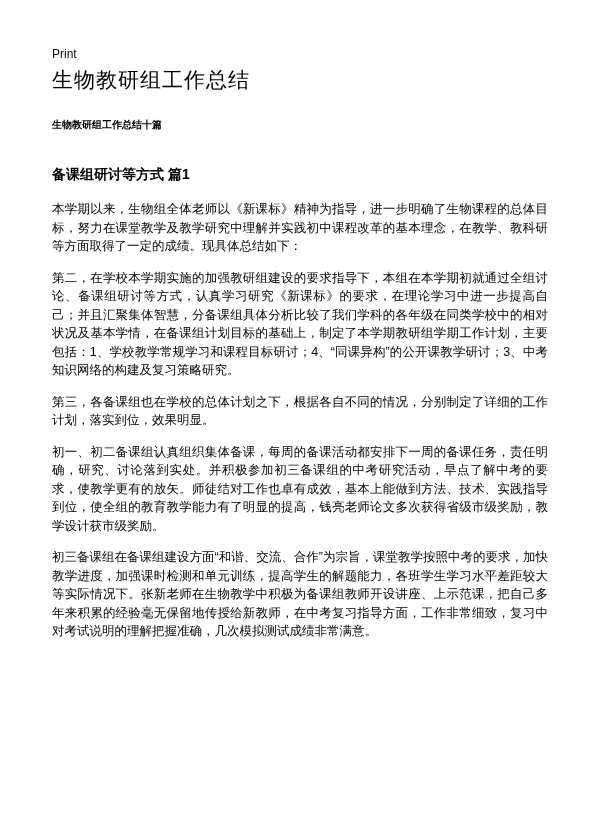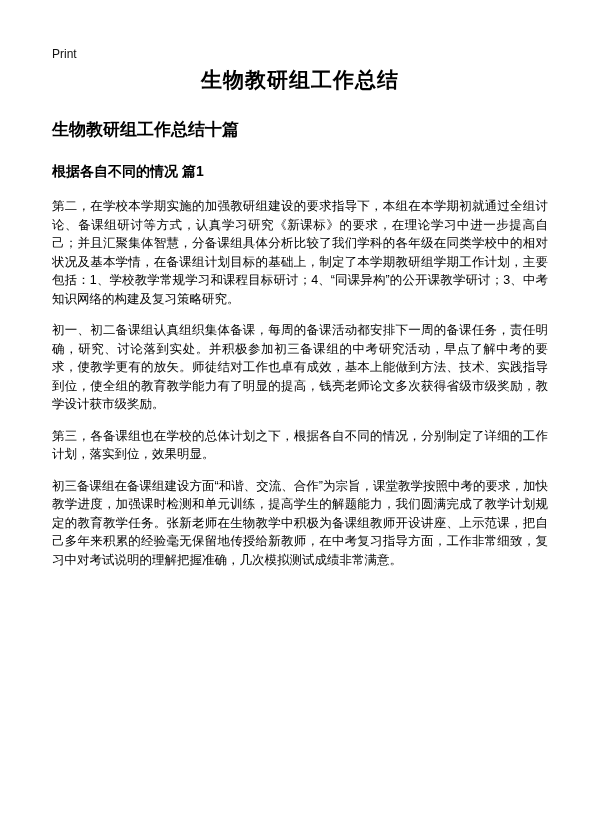--- a/index.html
+++ b/index.html
@@ -17,30 +17,29 @@
     padding: 44px 52px 40px 52px;
     font-family: "Liberation Sans", sans-serif;
   }
   .print-label {
     font-size: 12px;
     color: #111111;
     display: inline-block;
     cursor: pointer;
   }
   .doc-title {
-    text-align: center;
     font-size: 21px;
-    font-weight: bold;
+    font-weight: normal;
     margin: 4px 0 24px 0;
     letter-spacing: 1px;
   }
   .doc-subtitle {
-    font-size: 17px;
+    font-size: 10px;
     font-weight: bold;
-    margin: 0 0 22px 0;
+    margin: 0 0 34px 0;
   }
   .section-heading {
     font-size: 14px;
     font-weight: bold;
     margin: 0 0 16px 0;
   }
   .doc-body p {
     font-size: 12.5px;
     line-height: 1.48;
     margin: 0 0 13px 0;
@@ -53,22 +52,23 @@
 <body>
 
 <div class="page">
 
   <span class="print-label">Print</span>
 
   <h1 class="doc-title">生物教研组工作总结</h1>
 
   <div class="doc-subtitle">生物教研组工作总结十篇</div>
 
-  <div class="section-heading">根据各自不同的情况 篇1</div>
+  <div class="section-heading">备课组研讨等方式 篇1</div>
 
   <div class="doc-body">
+    <p>本学期以来，生物组全体老师以《新课标》精神为指导，进一步明确了生物课程的总体目标，努力在课堂教学及教学研究中理解并实践初中课程改革的基本理念，在教学、教科研等方面取得了一定的成绩。现具体总结如下：</p>
     <p>第二，在学校本学期实施的加强教研组建设的要求指导下，本组在本学期初就通过全组讨论、备课组研讨等方式，认真学习研究《新课标》的要求，在理论学习中进一步提高自己；并且汇聚集体智慧，分备课组具体分析比较了我们学科的各年级在同类学校中的相对状况及基本学情，在备课组计划目标的基础上，制定了本学期教研组学期工作计划，主要包括：1、学校教学常规学习和课程目标研讨；4、“同课异构”的公开课教学研讨；3、中考知识网络的构建及复习策略研究。</p>
+    <p>第三，各备课组也在学校的总体计划之下，根据各自不同的情况，分别制定了详细的工作计划，落实到位，效果明显。</p>
     <p>初一、初二备课组认真组织集体备课，每周的备课活动都安排下一周的备课任务，责任明确，研究、讨论落到实处。并积极参加初三备课组的中考研究活动，早点了解中考的要求，使教学更有的放矢。师徒结对工作也卓有成效，基本上能做到方法、技术、实践指导到位，使全组的教育教学能力有了明显的提高，钱亮老师论文多次获得省级市级奖励，教学设计获市级奖励。</p>
-    <p>第三，各备课组也在学校的总体计划之下，根据各自不同的情况，分别制定了详细的工作计划，落实到位，效果明显。</p>
-    <p>初三备课组在备课组建设方面“和谐、交流、合作”为宗旨，课堂教学按照中考的要求，加快教学进度，加强课时检测和单元训练，提高学生的解题能力，我们圆满完成了教学计划规定的教育教学任务。张新老师在生物教学中积极为备课组教师开设讲座、上示范课，把自己多年来积累的经验毫无保留地传授给新教师，在中考复习指导方面，工作非常细致，复习中对考试说明的理解把握准确，几次模拟测试成绩非常满意。</p>
+    <p>初三备课组在备课组建设方面“和谐、交流、合作”为宗旨，课堂教学按照中考的要求，加快教学进度，加强课时检测和单元训练，提高学生的解题能力，各班学生学习水平差距较大等实际情况下。张新老师在生物教学中积极为备课组教师开设讲座、上示范课，把自己多年来积累的经验毫无保留地传授给新教师，在中考复习指导方面，工作非常细致，复习中对考试说明的理解把握准确，几次模拟测试成绩非常满意。</p>
   </div>
 
 </div>
 
 </body></html>

